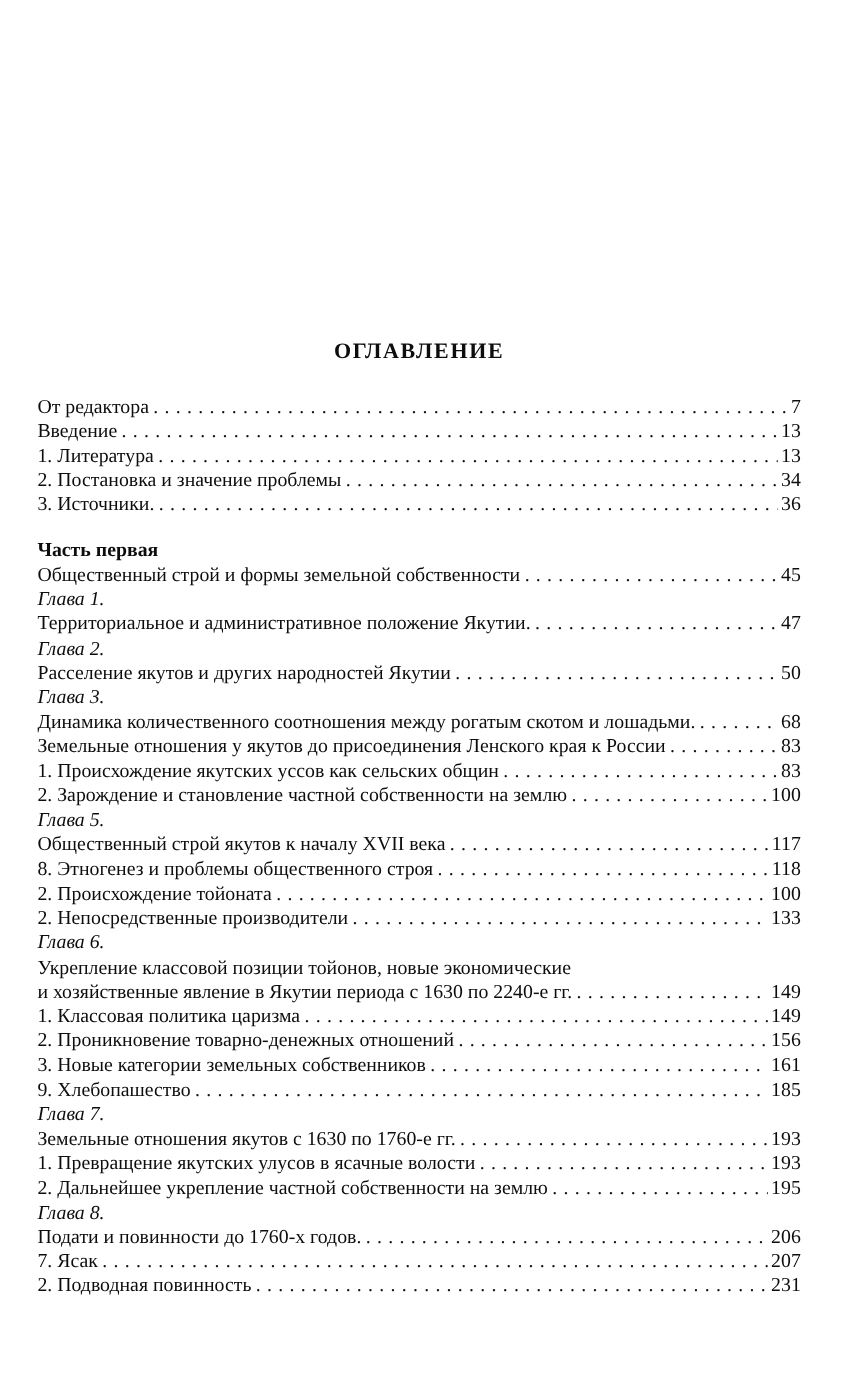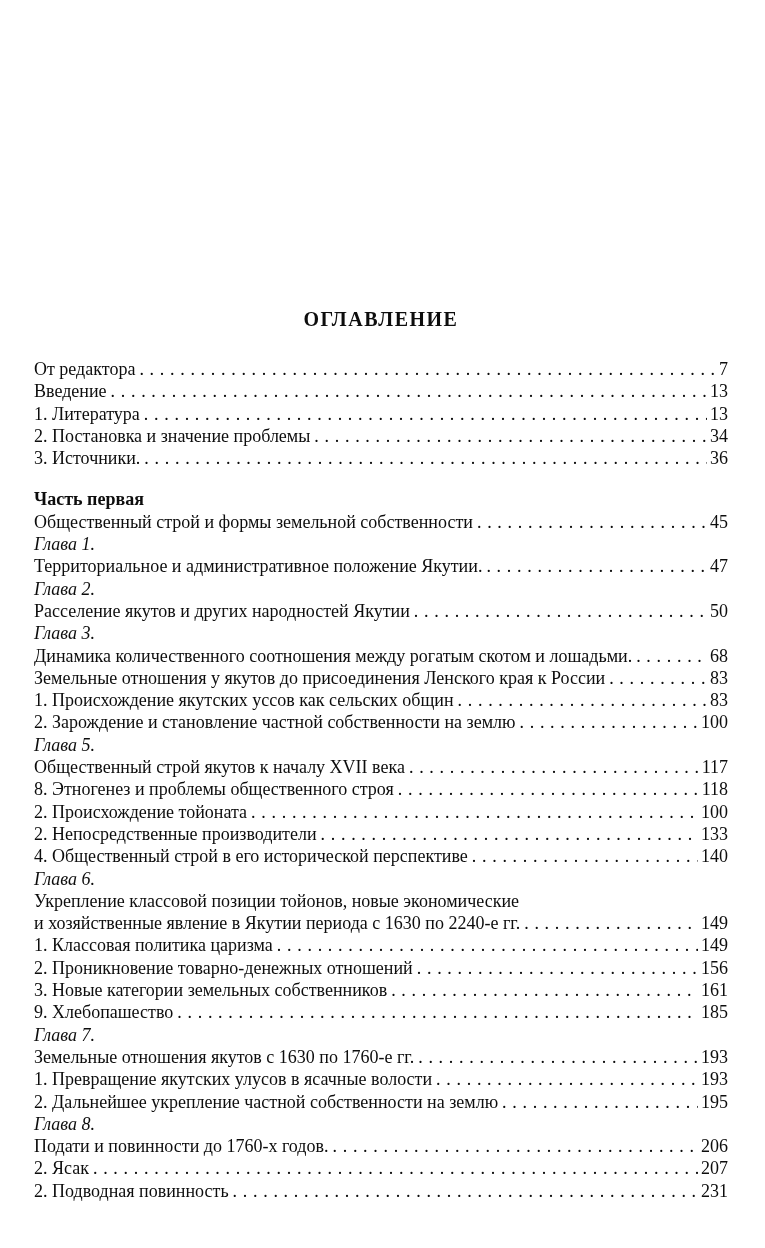--- a/index.html
+++ b/index.html
@@ -169,25 +169,20 @@
     <span class="dots"></span>
     <span class="pg">100</span>
   </div>
 
   <div class="row">
     <span class="t">2. Непосредственные производители</span>
     <span class="dots"></span>
     <span class="pg">133</span>
   </div>
 
-  <div class="row">
-    <span class="t">4. Общественный строй в его исторической перспективе</span>
-    <span class="dots"></span>
-    <span class="pg">140</span>
-  </div>
 
   <div class="row italic">
     <span class="t">Глава 6.</span>
 
   </div>
 
   <div class="row">
     <span class="t">Укрепление классовой позиции тойонов, новые экономические</span>
 
   </div>
@@ -250,21 +245,21 @@
 
   </div>
 
   <div class="row">
     <span class="t">Подати и повинности до 1760-х годов.</span>
     <span class="dots"></span>
     <span class="pg">206</span>
   </div>
 
   <div class="row">
-    <span class="t">2. Ясак</span>
+    <span class="t">7. Ясак</span>
     <span class="dots"></span>
     <span class="pg">207</span>
   </div>
 
   <div class="row">
     <span class="t">2. Подводная повинность</span>
     <span class="dots"></span>
     <span class="pg">231</span>
   </div>
 </div>

